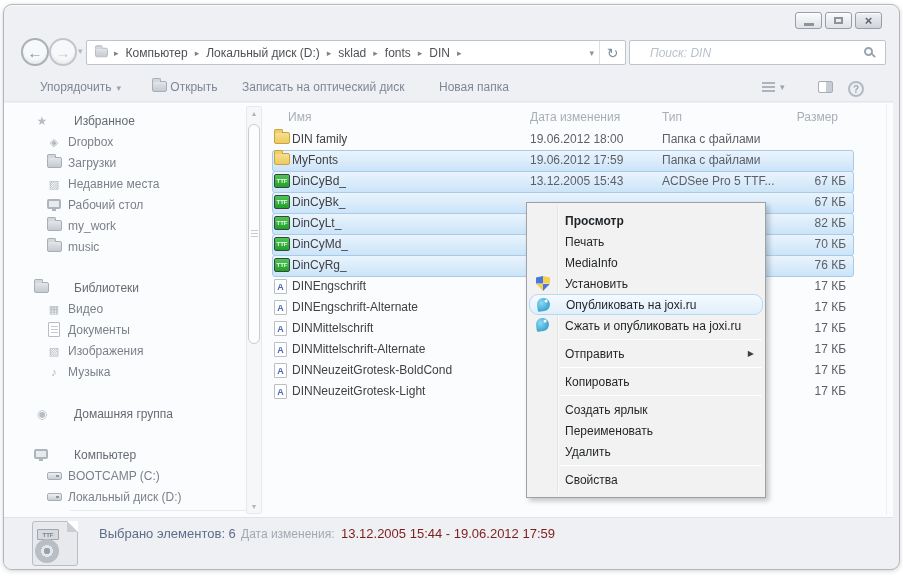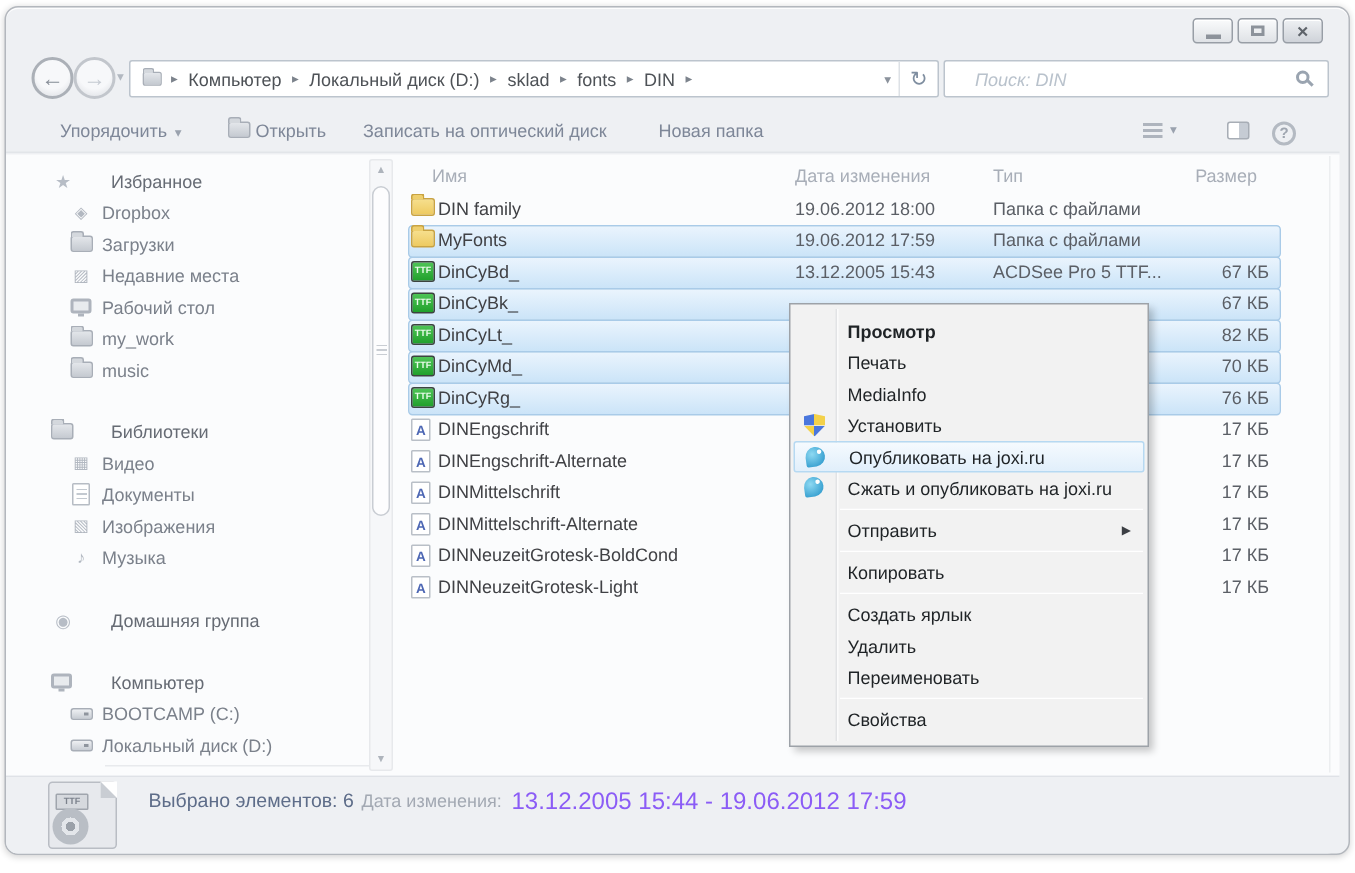--- a/index.html
+++ b/index.html
@@ -126,21 +126,21 @@
                   color:#4d67b4; font-size:9px; font-weight:bold; text-align:center; line-height:14px; }
   .row .ico-folder { width:16px; height:12px; }
 
   
   .cmenu { position:absolute; left:526px; top:202px; width:240px; background:#f2f2f2;
            border:1px solid #9da2a8; box-shadow:3px 3px 5px rgba(0,0,0,.22); padding:7px 0; z-index:20; }
   .cgutter { position:absolute; left:30px; top:3px; bottom:3px; width:1px; background:#e2e3e5; box-shadow:1px 0 0 #fbfbfb; }
   .mi { position:relative; height:21px; display:flex; align-items:center; padding-left:36px; margin:0 2px;
         font-size:12px; color:#1f2326; white-space:nowrap; }
   .mi.bold { font-weight:bold; }
-  .mi.hl { background:linear-gradient(#f5fafe,#e1effb); border:1px solid #b6d9f2; border-radius:2px; }
+  .mi.hl { background:linear-gradient(#f5fafe,#e1effb); border:1px solid #b6d9f2; border-radius:9px; }
   .mi .micon { position:absolute; left:7px; top:3px; }
   .mi .sub { position:absolute; right:9px; font-size:8px; color:#3c3f44; }
   .msep { height:1px; background:#e2e3e5; border-bottom:1px solid #fff; margin:3px 3px 3px 33px; }
   .ico-shield { width:14px; height:15px;
                 clip-path:polygon(50% 0,100% 10%,100% 52%,50% 100%,0 52%,0 10%);
                 background:linear-gradient(90deg,#4a77dd 50%,#f3d14a 50%) top/100% 50% no-repeat,
                            linear-gradient(90deg,#f3d14a 50%,#4a77dd 50%) bottom/100% 50% no-repeat; }
   .ico-bird { width:13px; height:13px; background:radial-gradient(circle at 35% 35%, #8ed9f2, #1e8fc6);
               border-radius:60% 60% 60% 12%; transform:rotate(-8deg); position:relative; }
   .ico-bird::after { content:""; position:absolute; right:2px; top:2px; width:3px; height:3px;
@@ -153,21 +153,21 @@
              background:#e7e9ed; border:1px solid #b9bdc4; border-radius:3px; }
   .bigicon .fold { position:absolute; right:-1px; top:-1px; width:0; height:0;
                    border-left:11px solid #c9cdd3; border-top:11px solid #fff; }
   .bigicon .tag { position:absolute; left:4px; top:7px; width:22px; height:11px; background:#d6d9de;
                   border:1px solid #a0a5ad; font-size:6px; font-weight:bold; color:#7c828c;
                   text-align:center; line-height:10px; border-radius:1px; }
   .bigicon .disc { position:absolute; left:2px; bottom:2px; width:24px; height:24px; border-radius:50%;
                    background:radial-gradient(circle, #9ba1a9 0 3px, #e3e6ea 3px 6px, #b9bec5 6px 12px); }
   .stxt1 { position:absolute; left:95px; top:8px; font-size:13px; color:#5e6d89; }
   .stxt2 { position:absolute; left:237px; top:9px; font-size:12px; color:#a3a9b3; }
-  .stxt3 { position:absolute; left:337px; top:8px; font-size:16px; color:#8b5cf6; }
+  .stxt3 { position:absolute; left:337px; top:8px; font-size:13px; color:#7f1d1d; }
 </style>
 </head>
 <body>
 
 <div class="stage">
   <div class="win"></div>
 
   <div class="wctl">
     <div class="wbtn">
         <span class="bar"></span>
@@ -420,24 +420,24 @@
       </div>
     <div class="msep"></div>
     <div class="mi">
         <span>Копировать</span>
       </div>
     <div class="msep"></div>
     <div class="mi">
         <span>Создать ярлык</span>
       </div>
     <div class="mi">
+        <span>Переименовать</span>
+      </div>
+    <div class="mi">
         <span>Удалить</span>
-      </div>
-    <div class="mi">
-        <span>Переименовать</span>
       </div>
     <div class="msep"></div>
     <div class="mi">
         <span>Свойства</span>
       </div>
   </div>
 
   <div class="status">
     <div class="bigicon">
       <span class="fold"></span>

